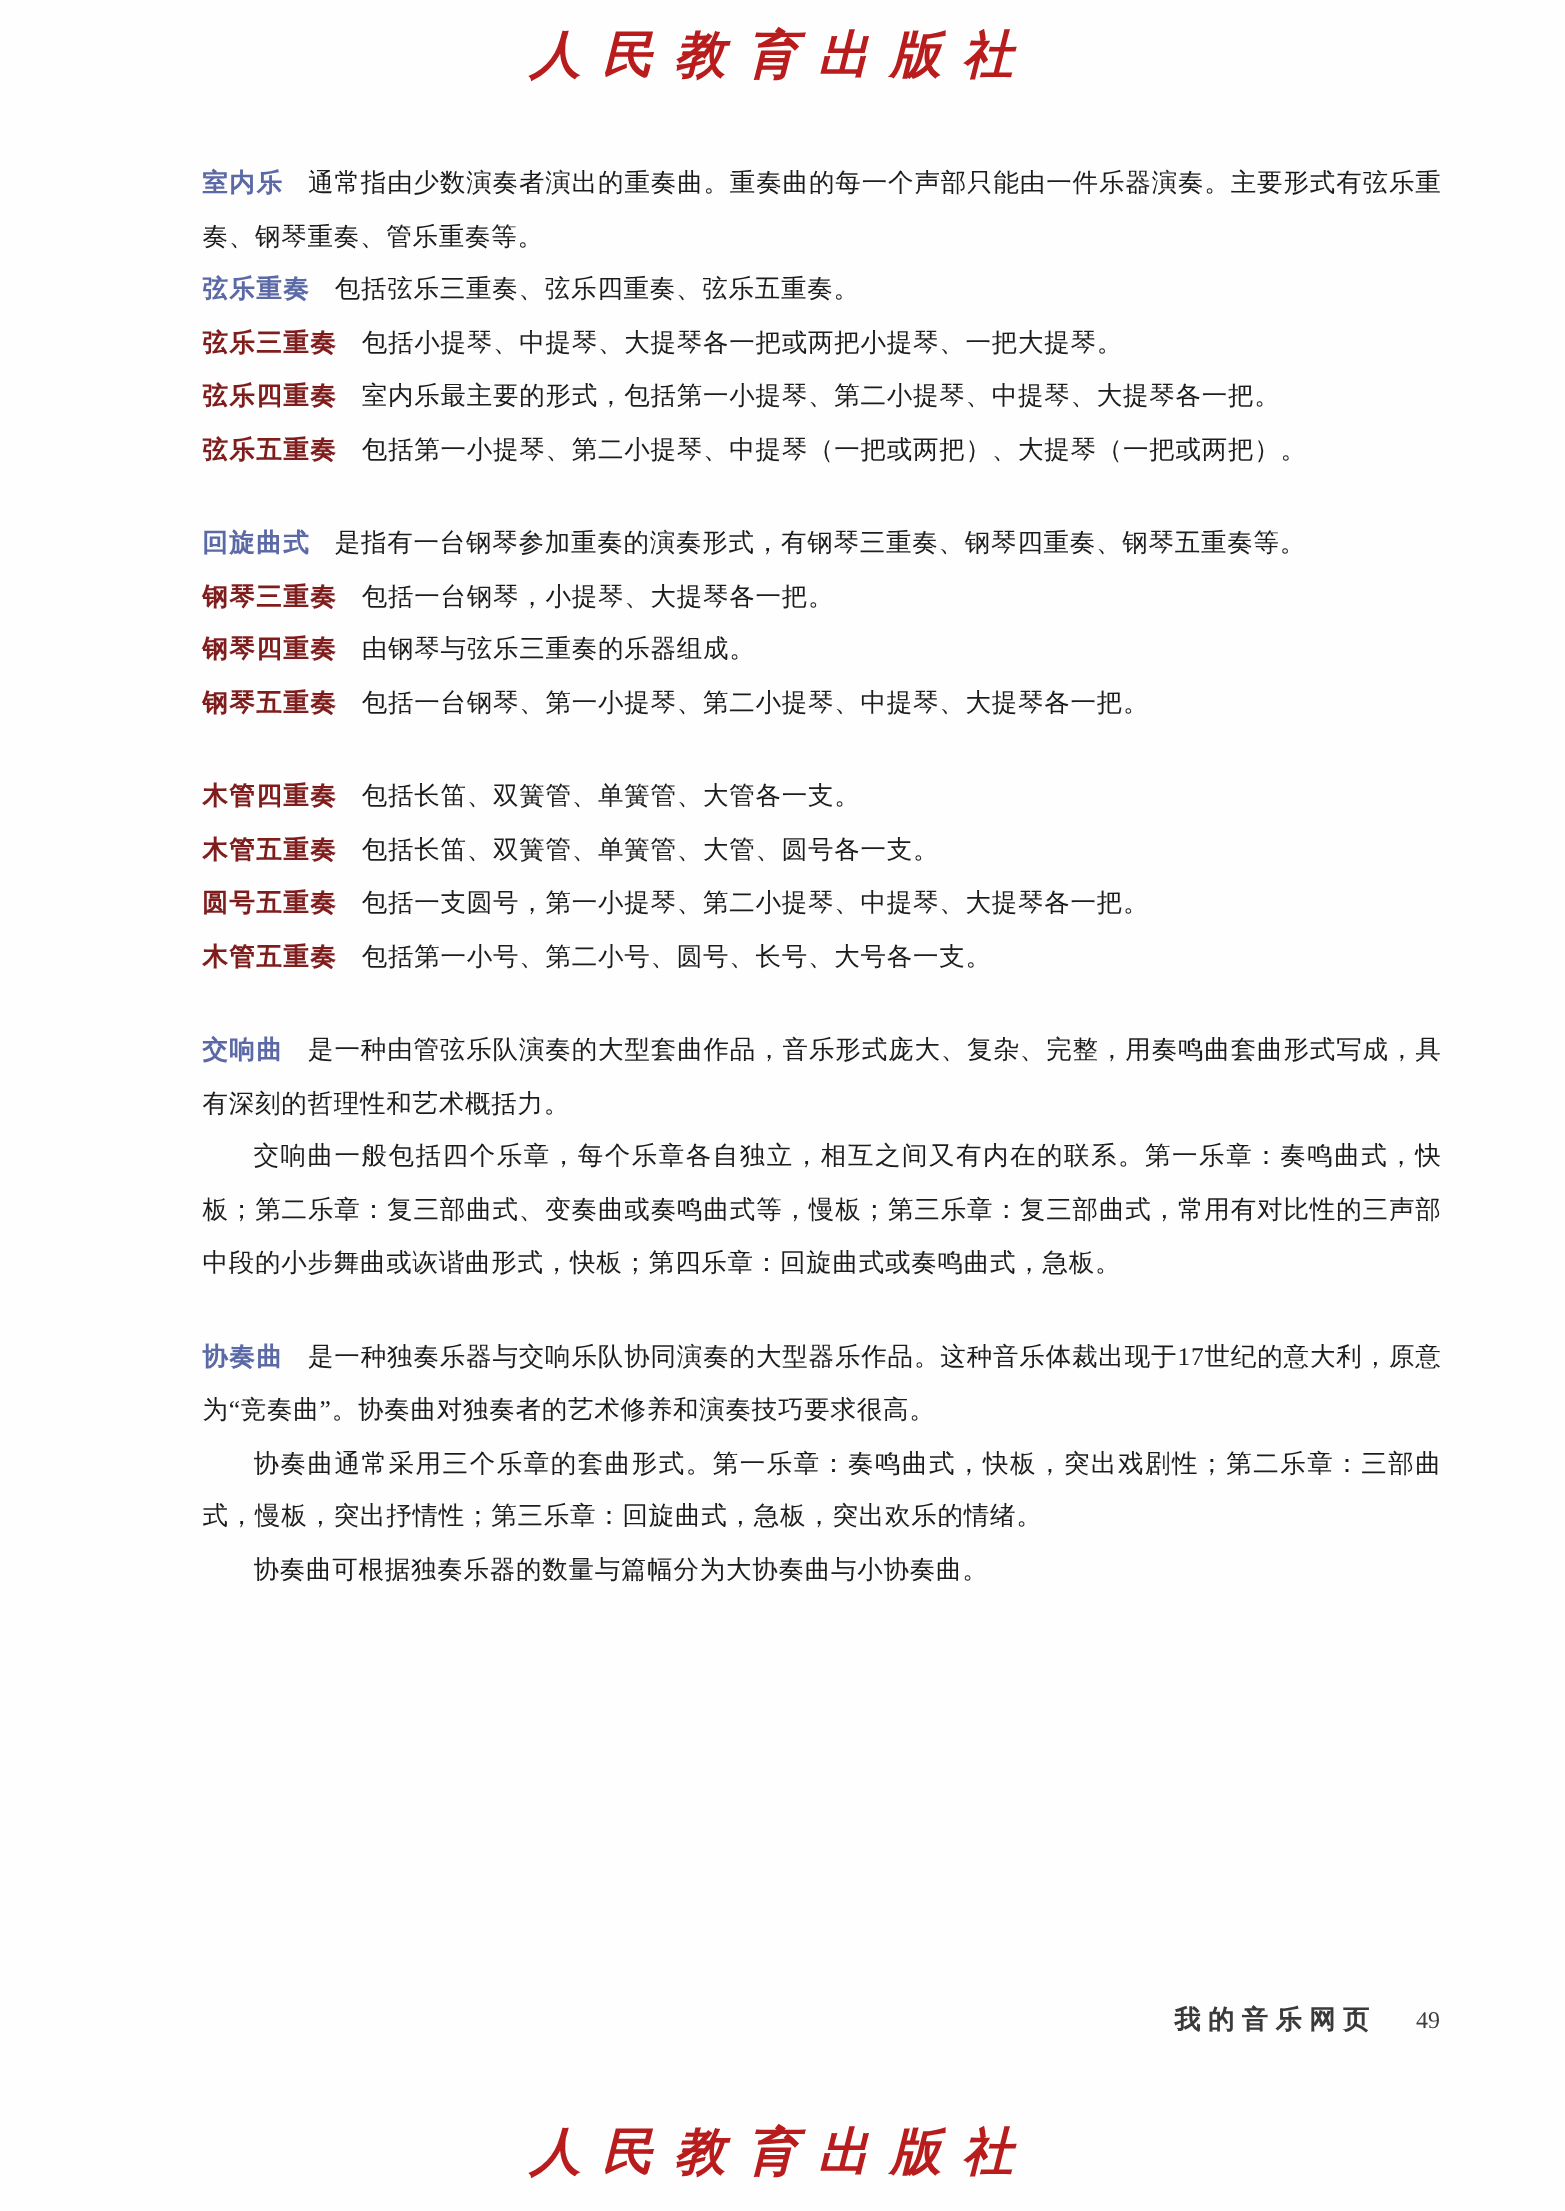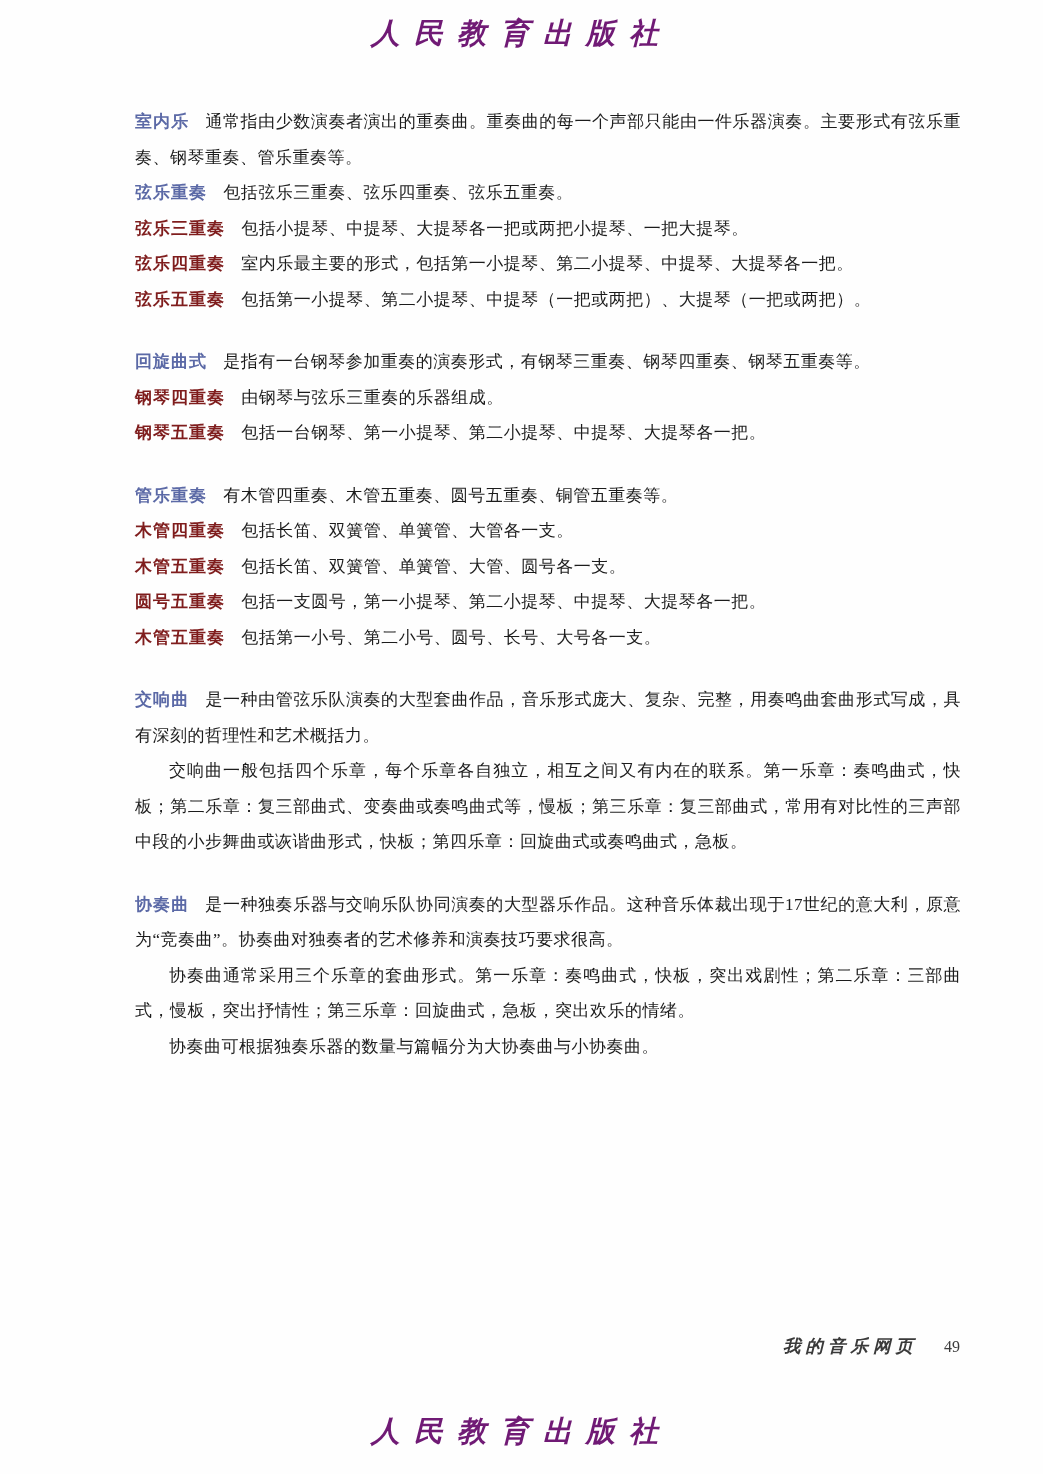--- a/index.html
+++ b/index.html
@@ -14,23 +14,23 @@
     overflow: hidden;
   }
   .logo {
     position: absolute;
     left: 0;
     width: 100%;
     text-align: center;
     font-family: "DejaVu Serif", serif;
     font-style: italic;
     font-weight: 700;
-    font-size: 29px;
+    font-size: 34px;
     letter-spacing: 14px;
-    color: #701a75;
+    color: #b91c1c;
     white-space: nowrap;
   }
   .logo-top    { top: 14px; }
   .logo-bottom { top: 1412px; }
 
   .content {
     position: absolute;
     top: 104px;
     left: 135px;
     width: 826px;
@@ -57,21 +57,20 @@
   .footer {
     position: absolute;
     top: 1334px;
     right: 83px;
     display: flex;
     align-items: baseline;
     gap: 26px;
   }
   .footer-label {
     font-family: "DejaVu Serif", serif;
-    font-style: italic;
     font-weight: 700;
     font-size: 17.5px;
     letter-spacing: 5px;
     color: #3a3a3a;
   }
   .page-number {
     font-family: "Liberation Serif", "DejaVu Serif", serif;
     font-size: 16px;
     color: #3d3d3d;
   }
@@ -87,25 +86,25 @@
 
   <section class="section">
         <p class="entry"><span class="term blue">室内乐</span><span>通常指由少数演奏者演出的重奏曲。重奏曲的每一个声部只能由一件乐器演奏。主要形式有弦乐重奏、钢琴重奏、管乐重奏等。</span></p>
         <p class="entry"><span class="term blue">弦乐重奏</span><span>包括弦乐三重奏、弦乐四重奏、弦乐五重奏。</span></p>
         <p class="entry"><span class="term black">弦乐三重奏</span><span>包括小提琴、中提琴、大提琴各一把或两把小提琴、一把大提琴。</span></p>
         <p class="entry"><span class="term black">弦乐四重奏</span><span>室内乐最主要的形式，包括第一小提琴、第二小提琴、中提琴、大提琴各一把。</span></p>
         <p class="entry"><span class="term black">弦乐五重奏</span><span>包括第一小提琴、第二小提琴、中提琴（一把或两把）、大提琴（一把或两把）。</span></p>
       </section>
       <section class="section">
         <p class="entry"><span class="term blue">回旋曲式</span><span>是指有一台钢琴参加重奏的演奏形式，有钢琴三重奏、钢琴四重奏、钢琴五重奏等。</span></p>
+        <p class="entry"><span class="term black">钢琴三重奏</span><span>包括一台钢琴，小提琴、大提琴各一把。</span></p>
         <p class="entry"><span class="term black">钢琴四重奏</span><span>由钢琴与弦乐三重奏的乐器组成。</span></p>
         <p class="entry"><span class="term black">钢琴五重奏</span><span>包括一台钢琴、第一小提琴、第二小提琴、中提琴、大提琴各一把。</span></p>
       </section>
       <section class="section">
-        <p class="entry"><span class="term blue">管乐重奏</span><span>有木管四重奏、木管五重奏、圆号五重奏、铜管五重奏等。</span></p>
         <p class="entry"><span class="term black">木管四重奏</span><span>包括长笛、双簧管、单簧管、大管各一支。</span></p>
         <p class="entry"><span class="term black">木管五重奏</span><span>包括长笛、双簧管、单簧管、大管、圆号各一支。</span></p>
         <p class="entry"><span class="term black">圆号五重奏</span><span>包括一支圆号，第一小提琴、第二小提琴、中提琴、大提琴各一把。</span></p>
         <p class="entry"><span class="term black">木管五重奏</span><span>包括第一小号、第二小号、圆号、长号、大号各一支。</span></p>
       </section>
       <section class="section">
         <p class="entry"><span class="term blue">交响曲</span><span>是一种由管弦乐队演奏的大型套曲作品，音乐形式庞大、复杂、完整，用奏鸣曲套曲形式写成，具有深刻的哲理性和艺术概括力。</span></p>
         <p class="para">交响曲一般包括四个乐章，每个乐章各自独立，相互之间又有内在的联系。第一乐章：奏鸣曲式，快板；第二乐章：复三部曲式、变奏曲或奏鸣曲式等，慢板；第三乐章：复三部曲式，常用有对比性的三声部中段的小步舞曲或诙谐曲形式，快板；第四乐章：回旋曲式或奏鸣曲式，急板。</p>
       </section>
       <section class="section">

